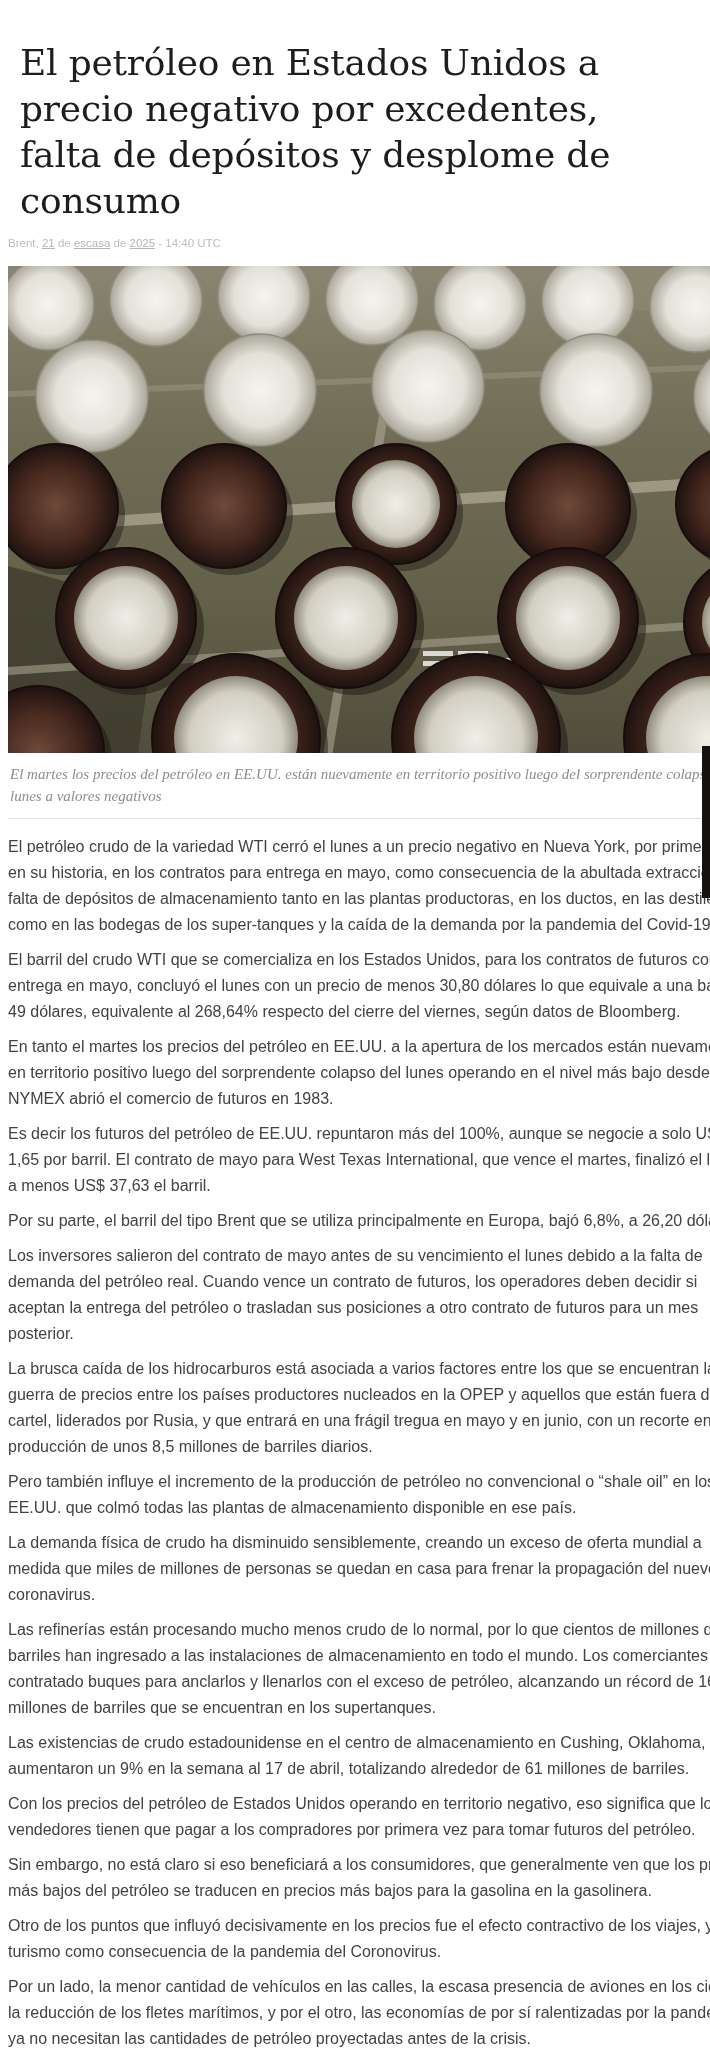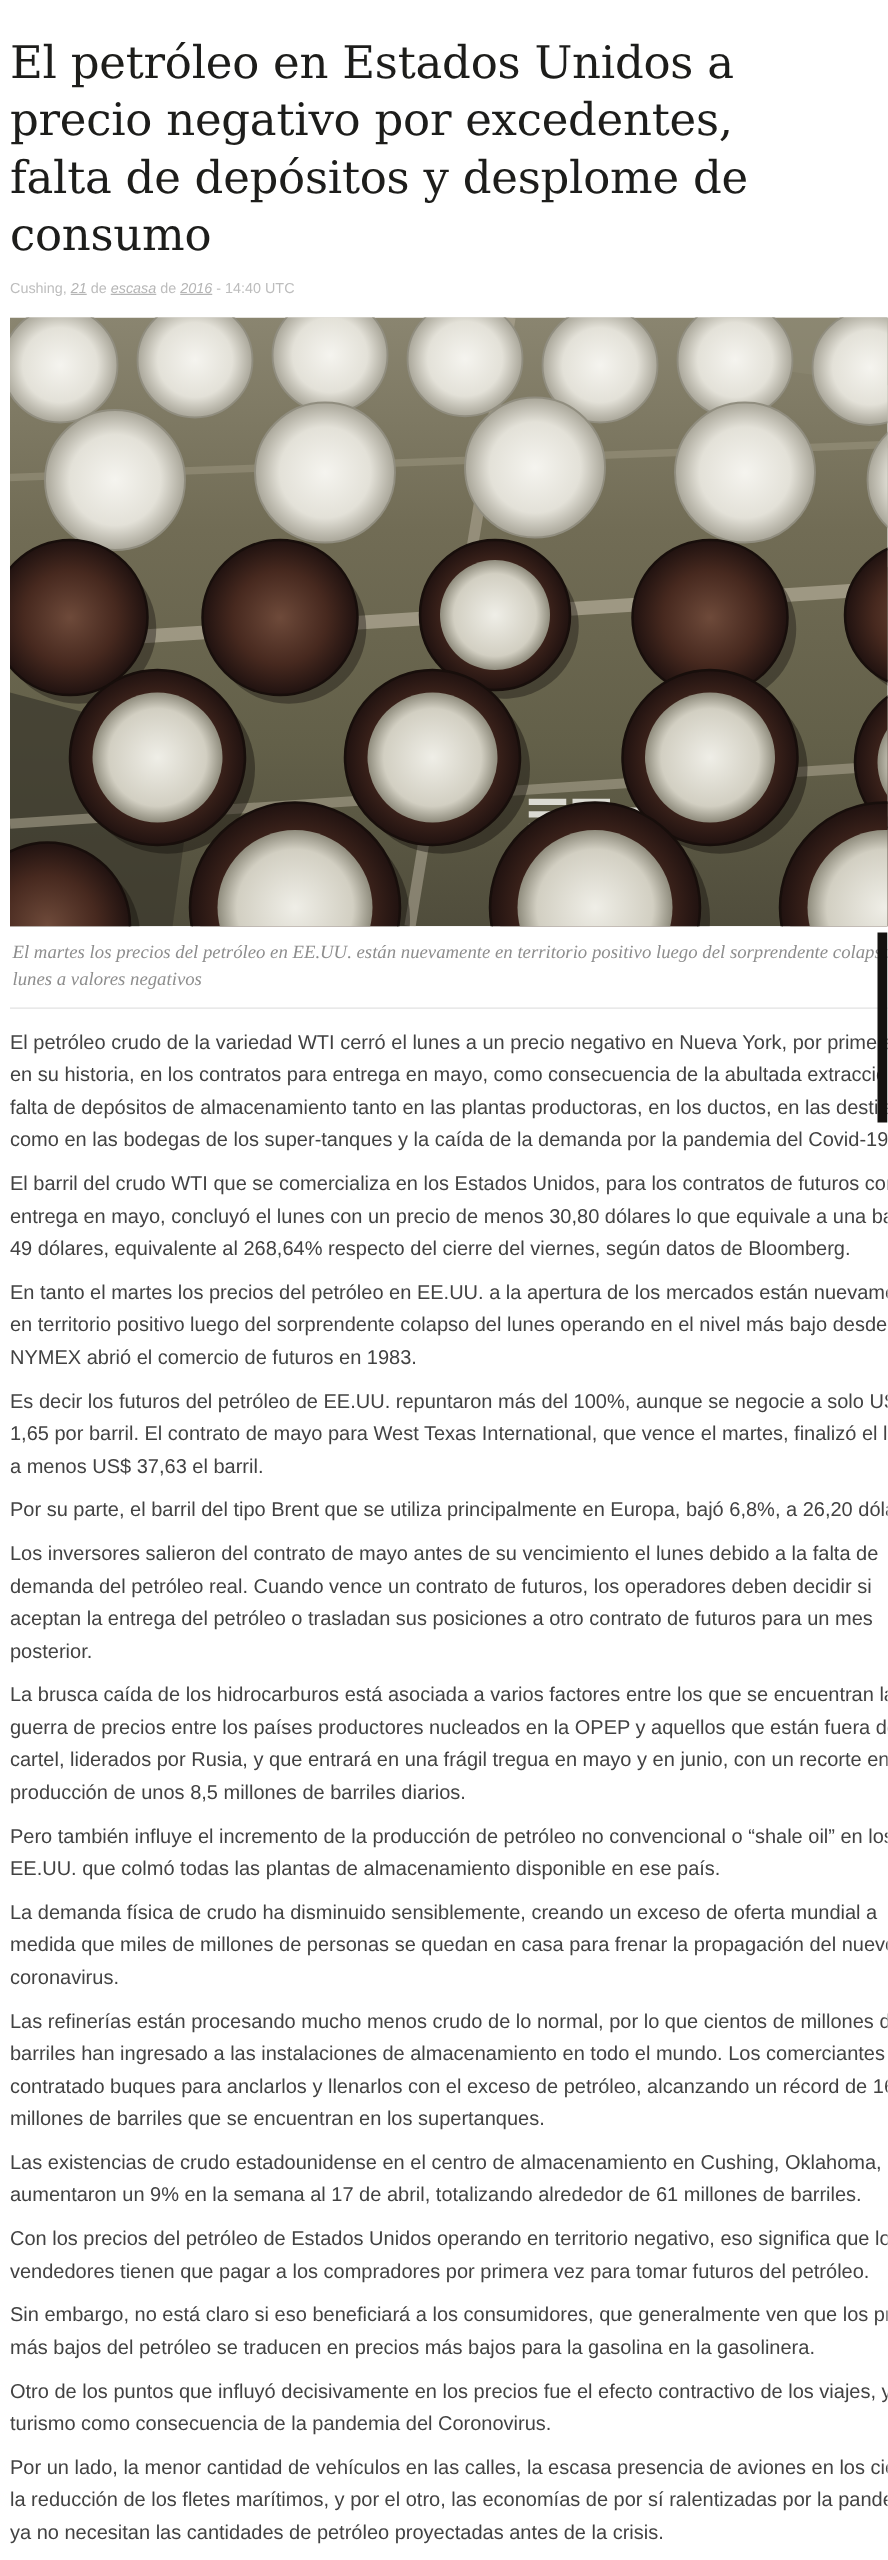--- a/index.html
+++ b/index.html
@@ -4,30 +4,30 @@
 <style>
   html, body { margin:0; padding:0; }
   body {
     width:710px; height:2048px; overflow:hidden; position:relative;
     background:#ffffff;
     font-family:"Liberation Sans", sans-serif;
   }
   .content { width:752px; padding-left:8px; box-sizing:border-box; }
   .article-header { padding-top:28px; }
   h1.title {
-    margin:0; max-width:600px;
+    margin:12px; max-width:600px;
     font-family:"DejaVu Serif", "Liberation Serif", serif;
     font-weight:400; font-size:36px; line-height:46px;
     color:#1d1d1b; letter-spacing:-0.2px;
   }
   .dateline {
     margin-top:12px; font-size:11.5px; line-height:14px;
     color:#bdbdbd; white-space:pre;
   }
-  .dateline a { color:#b5b5b5; text-decoration:underline; cursor:pointer;font-style:italic; }
+  .dateline a { color:#b5b5b5; text-decoration:underline; cursor:pointer; }
   figure.photo-figure { margin:16px 0 0 0; padding:0; }
   svg.photo { display:block; }
   figcaption.caption {
     padding:10px 10px 2px 2px; max-width:728px;
     font-family:"Liberation Serif", serif; font-style:italic;
     font-size:15px; line-height:22px; color:#8d8d8d;
   }
   hr.divider { margin:9px 0 0 0; border:0; border-top:1px solid #e2e2e2; width:750px; }
   .article-body { margin-top:15px; }
   .article-body p {
@@ -39,21 +39,21 @@
     background:#141210;
   }
 </style>
 </head>
 <body>
 
 <div class="content">
 
   <header class="article-header">
     <h1 class="title">El petróleo en Estados Unidos a precio negativo por excedentes, falta de depósitos y desplome de consumo</h1>
-    <div class="dateline"><span>Cushing, </span><a>21</a><span> de </span><a>escasa</a><span> de </span><a>2016</a><span> - 14:40 UTC</span></div>
+    <div class="dateline"><span>Brent, </span><a>21</a><span> de </span><a>escasa</a><span> de </span><a>2025</a><span> - 14:40 UTC</span></div>
   </header>
 
   <figure class="photo-figure">
     <svg class="photo" width="745" height="487" viewBox="0 0 745 487" xmlns="http://www.w3.org/2000/svg" aria-hidden="true">
       <defs>
         <linearGradient id="land" x1="0" y1="0" x2="0" y2="1">
           <stop offset="0" stop-color="#8a8570"></stop>
             <stop offset="0.35" stop-color="#716c55"></stop>
           <stop offset="0.7" stop-color="#636049"></stop>
             <stop offset="1" stop-color="#504d3c"></stop>

